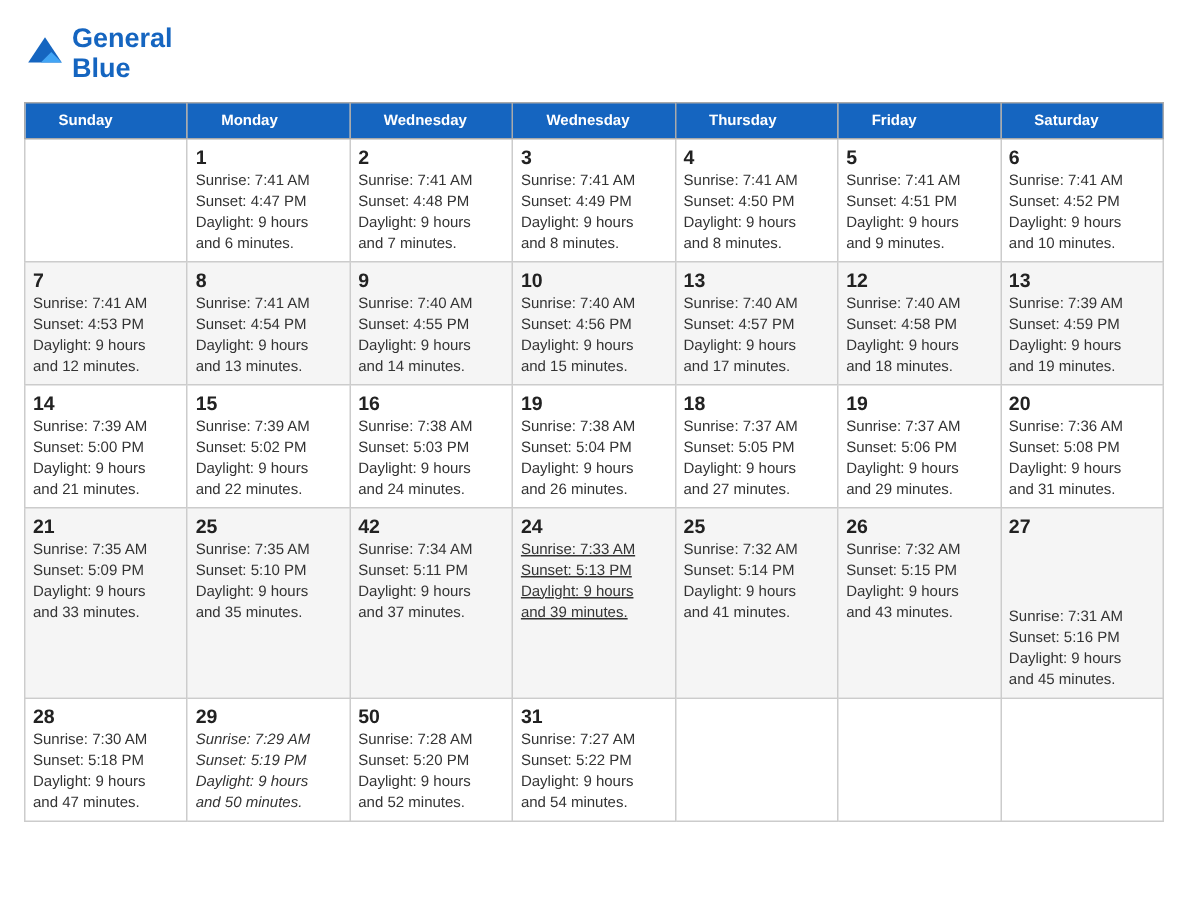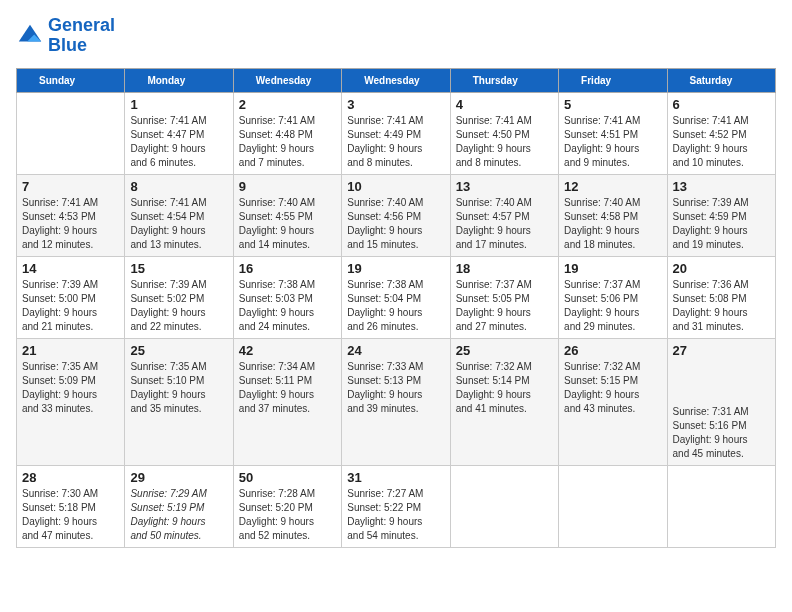--- a/index.html
+++ b/index.html
@@ -283,21 +283,21 @@
         </td>
         <td>
           <div class="day-number">42</div>
           <div class="day-info" style="white-space: pre-line;">Sunrise: 7:34 AM
 Sunset: 5:11 PM
 Daylight: 9 hours
 and 37 minutes.</div>
         </td>
         <td>
           <div class="day-number">24</div>
-          <div class="day-info" style="white-space: pre-line;">Sunrise: 7:33 AM
+          <div class="day-info" style="white-space: pre-line; text-decoration: underline;">Sunrise: 7:33 AM
 Sunset: 5:13 PM
 Daylight: 9 hours
 and 39 minutes.</div>
         </td>
         <td>
           <div class="day-number">25</div>
           <div class="day-info" style="white-space: pre-line;">Sunrise: 7:32 AM
 Sunset: 5:14 PM
 Daylight: 9 hours
 and 41 minutes.</div>

